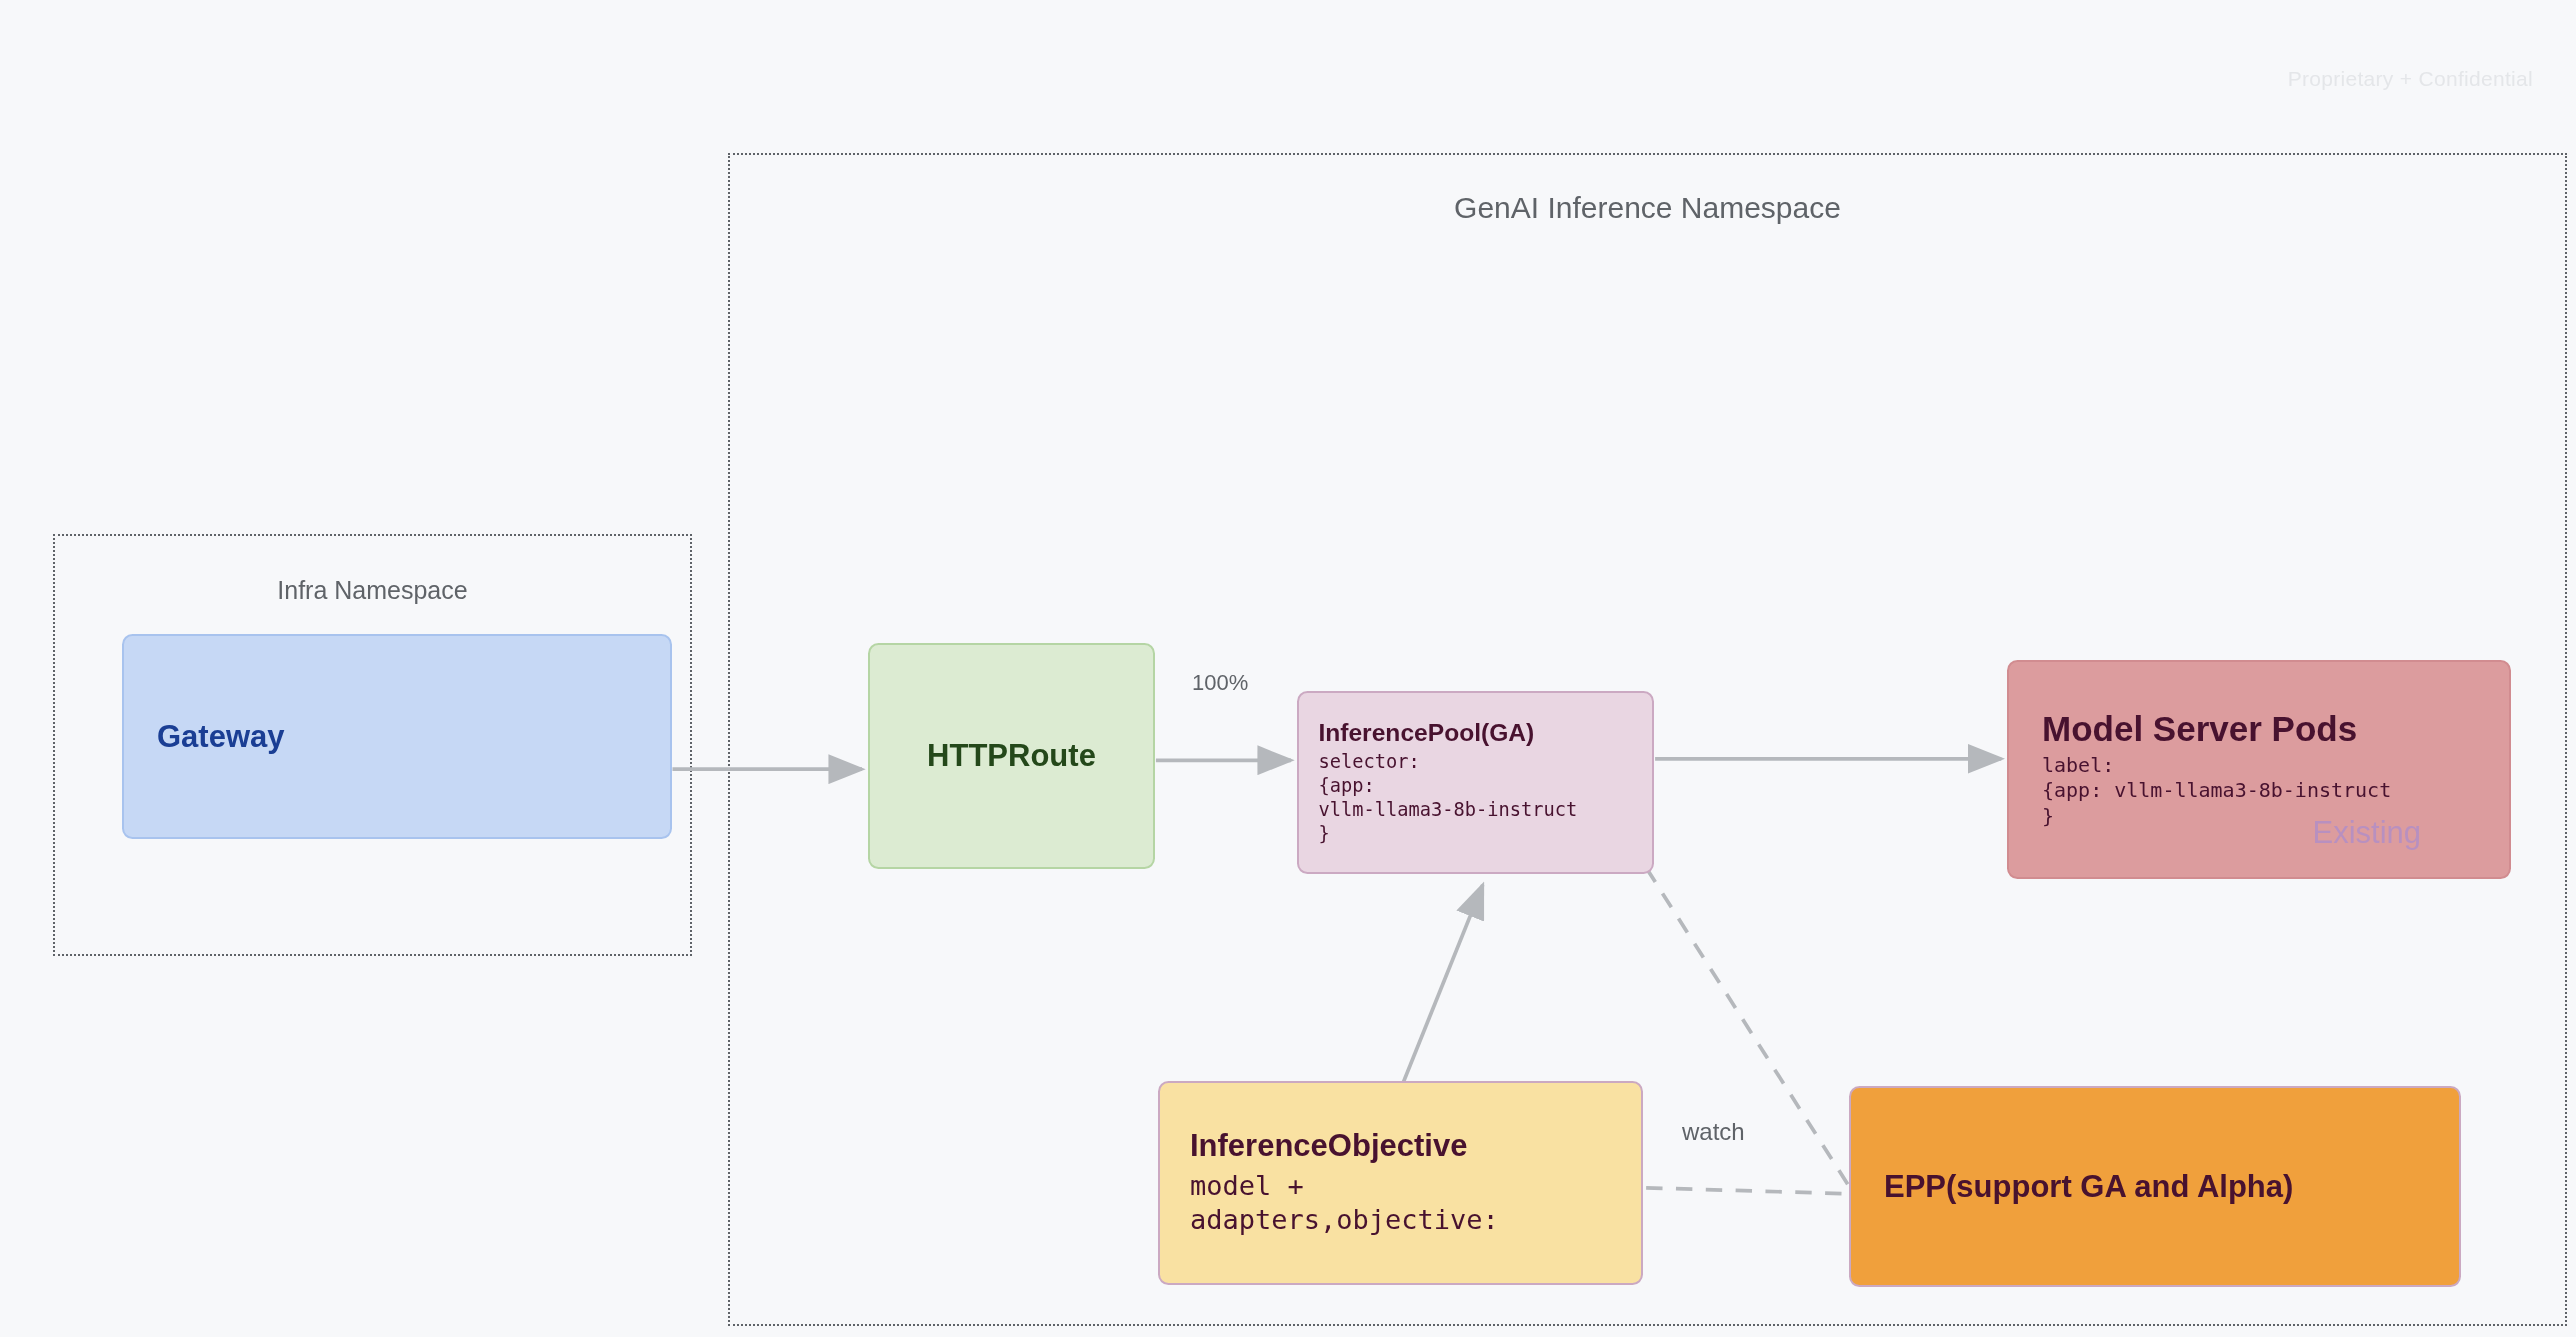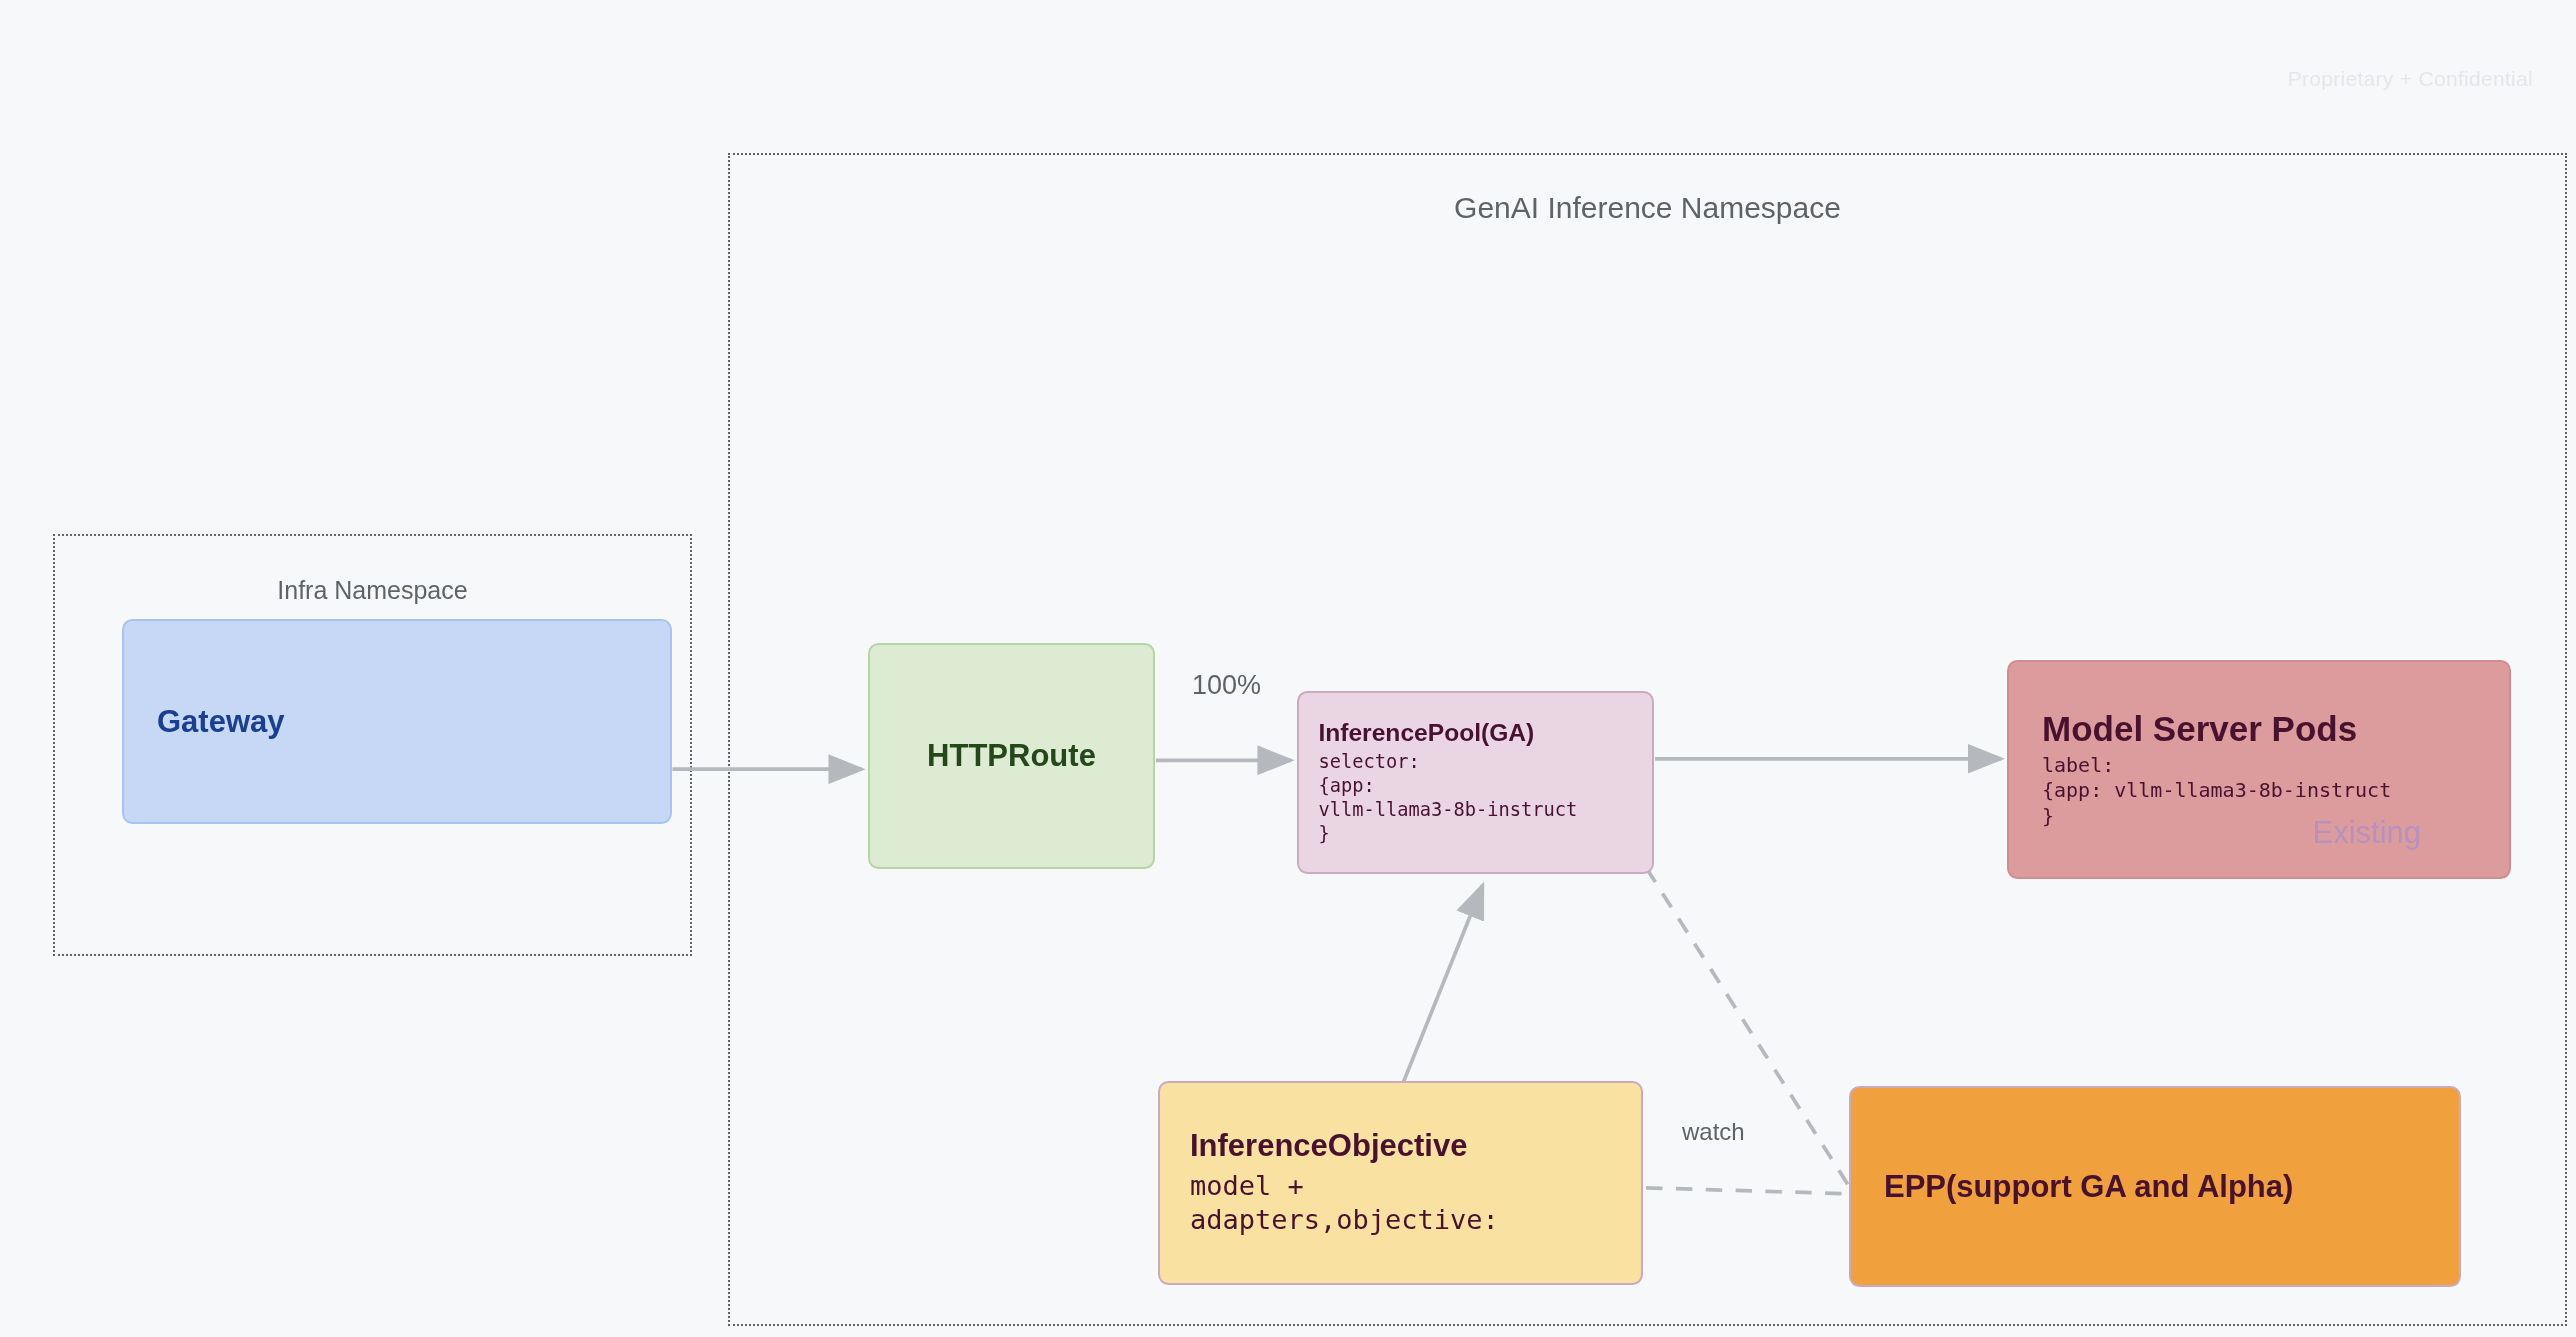--- a/index.html
+++ b/index.html
@@ -58,21 +58,21 @@
     white-space: nowrap;
   }
   .node .body {
     font-family: "DejaVu Sans Mono", "Liberation Mono", monospace;
     line-height: 1.28;
     white-space: pre-line;
   }
 
   
   #gateway {
-    left: 122px; top: 619px; width: 550px; height: 205px;
+    left: 122px; top: 634px; width: 550px; height: 205px;
     background: #C6D8F5; border: 2.2px solid #A8C3EE;
     padding-left: 33px;
   }
   #gateway .title { font-size: 31px; color: #1A3E94; }
 
   
   #httproute {
     left: 868px; top: 643px; width: 287px; height: 226px;
     background: #DCEBD2; border: 2.2px solid #B5D5A4;
     align-items: center;
@@ -126,21 +126,21 @@
     position: absolute;
     left: 0; top: 0;
     width: 2576px; height: 1337px;
     pointer-events: none;
   }
   .edge-label {
     position: absolute;
     color: #5F6368;
     white-space: nowrap;
   }
-  #label-100 { left: 1192px; top: 670px; font-size: 27px; }
+  #label-100 { left: 1192px; top: 670px; font-size: 22px; }
   #label-watch { left: 1682px; top: 1118px; font-size: 24px; }
 </style>
 </head>
 <body>
 
 <div id="canvas">
 
   <div class="watermark">Proprietary + Confidential</div>
 
   <div class="namespace" id="genai-ns">

